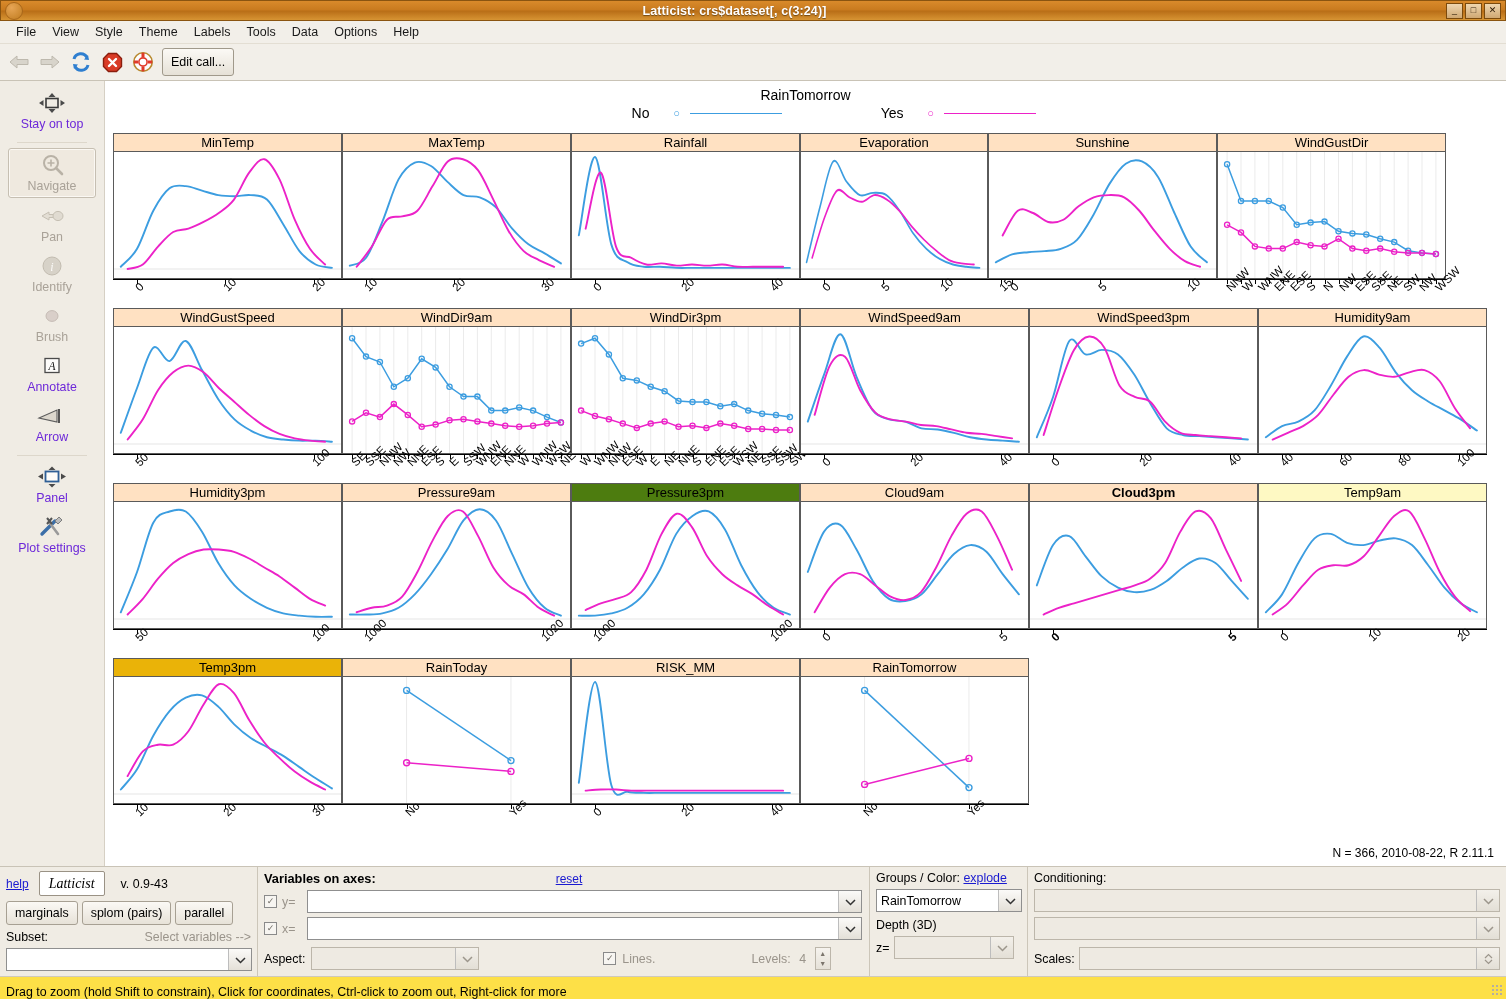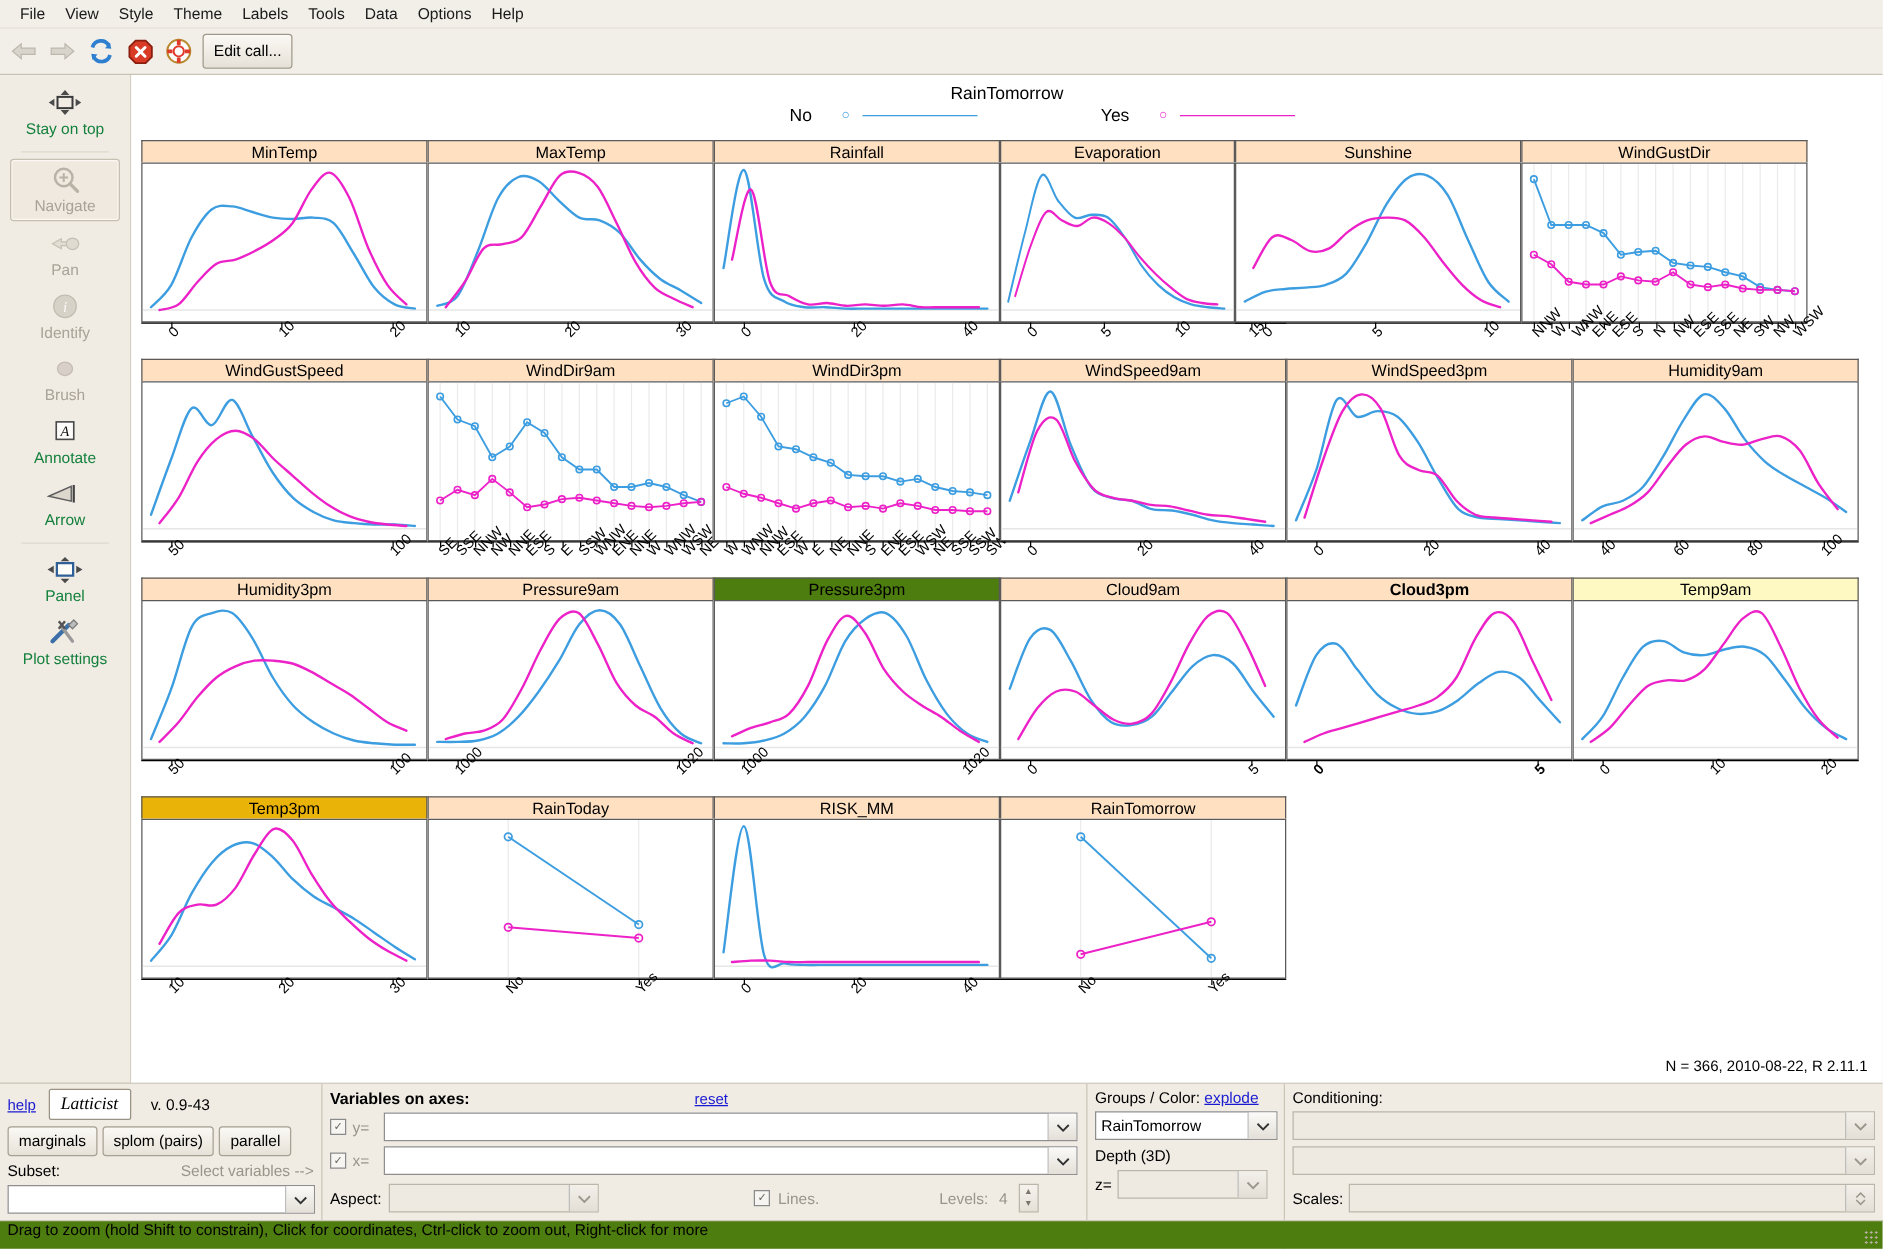--- a/index.html
+++ b/index.html
@@ -29,21 +29,21 @@
   .editbtn{height:26px;padding:0 8px;border:1px solid #a0998b;border-radius:3px;background:linear-gradient(180deg,#fbf9f5,#e6e1d7);
     font-size:12.5px;display:flex;align-items:center;}
 
   
   .body{flex:1;display:flex;min-height:0;}
 
   
   .sidebar{width:104px;background:#f0ece4;border-right:1px solid #d6d0c4;display:flex;flex-direction:column;align-items:center;padding-top:6px;}
   .tool{width:86px;display:flex;flex-direction:column;align-items:center;padding:3px 0 4px;border-radius:3px;margin-bottom:2px;}
   .tool .ico{height:26px;display:flex;align-items:center;justify-content:center;}
-  .tool .lbl{font-size:12.4px;margin-top:1px;color:#15803d;}
+  .tool .lbl{font-size:12.4px;margin-top:1px;color:#6d28d9;}
   .tool.disabled .lbl{color:#a9a298;}
   .tool.active{border:1px solid #c6bfb2;background:#efe9df;box-shadow:inset 0 0 0 1px #fbf8f3;}
   .sep{width:70px;height:1px;background:#ddd7cb;margin:5px 0;}
 
   
   .plotarea{flex:1;background:#ffffff;position:relative;}
   .keytitle{text-align:center;font-size:14px;padding-top:6px;color:#000;}
   .keyrow{display:flex;align-items:center;justify-content:center;gap:0;margin-top:2px;font-size:14px;}
   .kitem{display:flex;align-items:center;}
   .kname{width:74px;text-align:right;padding-right:14px;}
@@ -74,32 +74,41 @@
     font-family:"Liberation Serif",serif;font-style:italic;font-size:14px;}
   .combo{height:23px;background:#fff;border:1px solid #8f8f8f;display:flex;align-items:center;box-sizing:border-box;}
   .combo .val{flex:1;padding:0 4px;font-size:12.4px;white-space:nowrap;overflow:hidden;}
   .combo .arw{width:22px;height:21px;border-left:1px solid #bdbdbd;background:linear-gradient(180deg,#fbfaf8,#e4e0d8);
     display:flex;align-items:center;justify-content:center;}
   .combo.dis{background:#eeeae2;border-color:#bcb6aa;}
   .combo.dis .arw{background:linear-gradient(180deg,#f3f0ea,#e3dfd6);}
   .cbx{width:11px;height:11px;border:1px solid #8a8a8a;background:#f7f5f1;display:inline-flex;align-items:center;justify-content:center;
     font-size:9px;line-height:1;color:#6e6a63;}
   .muted{color:#9a948b;}
-  .statusbar{position:absolute;left:0;right:0;bottom:0;height:22px;background:#4d7c0f;border-top:1px solid #cfc9bc;
-    display:flex;align-items:flex-start;padding-left:6px;font-size:12.4px;}
+  .statusbar{position:absolute;left:0;right:0;bottom:0;height:22px;background:#fde047;border-top:1px solid #cfc9bc;
+    display:flex;align-items:flex-end;padding-left:6px;font-size:12.4px;}
   .grip{position:absolute;right:3px;bottom:3px;width:12px;height:12px;
     background-image:radial-gradient(#b5aea1 1px,transparent 1px);background-size:4px 4px;}
   .spin{width:14px;height:21px;border:1px solid #bcb6aa;background:linear-gradient(180deg,#f6f3ee,#e5e1d8);display:flex;flex-direction:column;}
   .spin div{flex:1;display:flex;align-items:center;justify-content:center;font-size:7px;color:#7b756c;}
 </style>
 </head>
 <body>
 
 <div class="app">
 
+  <div class="titlebar">
+    <div class="tb-left"></div>
+    <div class="tb-title">Latticist: crs$dataset[, c(3:24)]</div>
+    <div class="tb-btns">
+      <div class="tb-btn">_</div>
+      <div class="tb-btn">□</div>
+      <div class="tb-btn">✕</div>
+    </div>
+  </div>
 
   <div class="menubar">
     <div class="menu-item">File</div>
     <div class="menu-item">View</div>
     <div class="menu-item">Style</div>
     <div class="menu-item">Theme</div>
     <div class="menu-item">Labels</div>
     <div class="menu-item">Tools</div>
     <div class="menu-item">Data</div>
     <div class="menu-item">Options</div>

